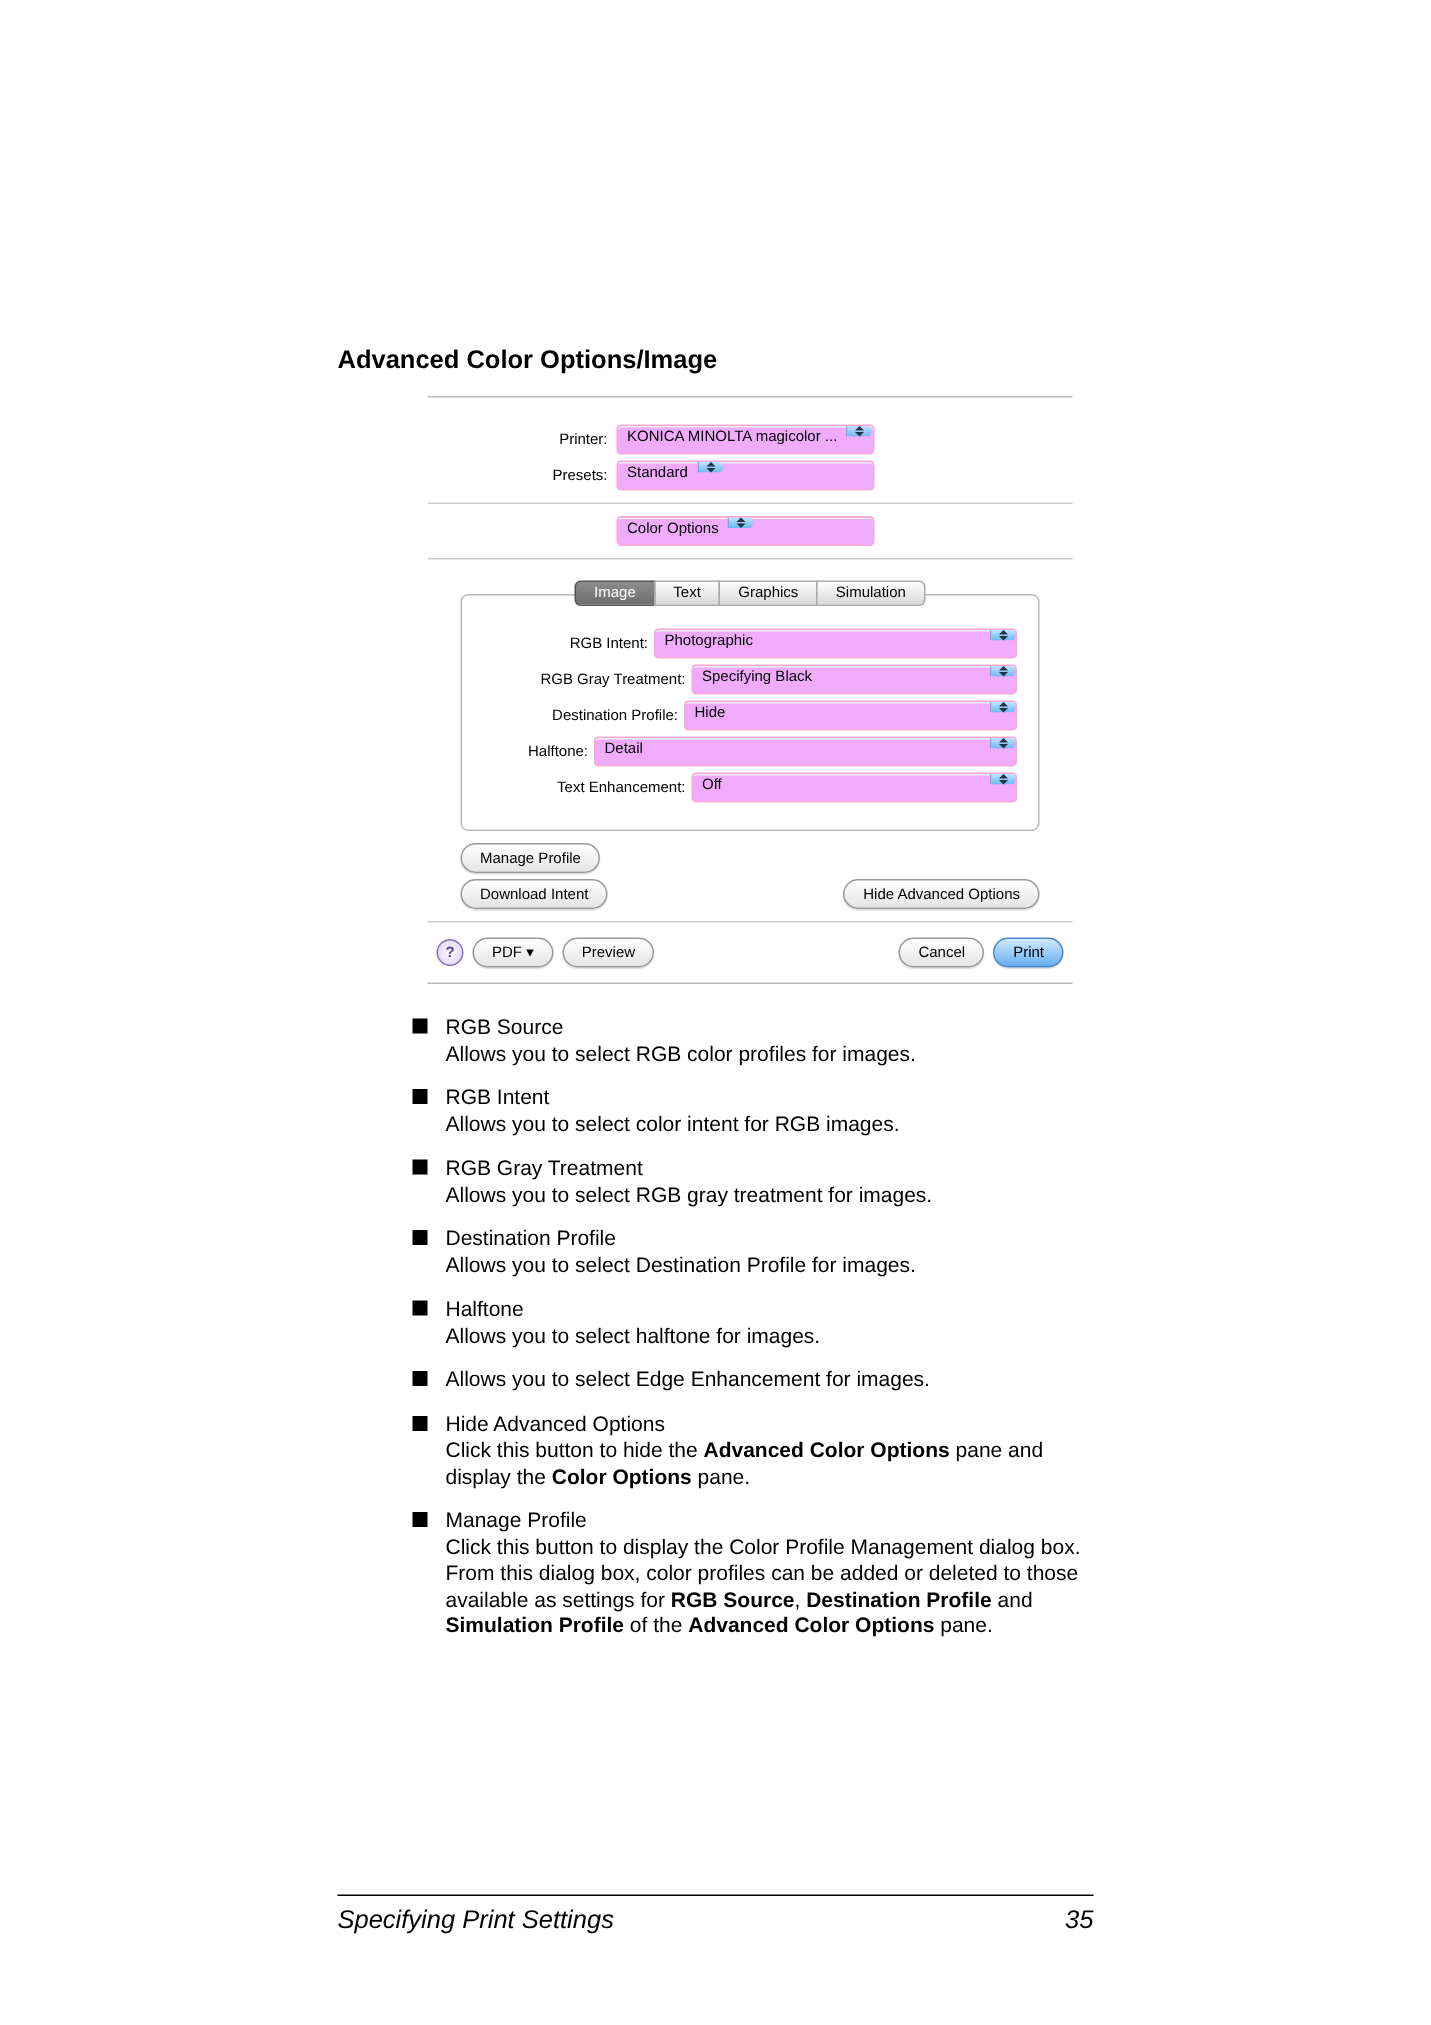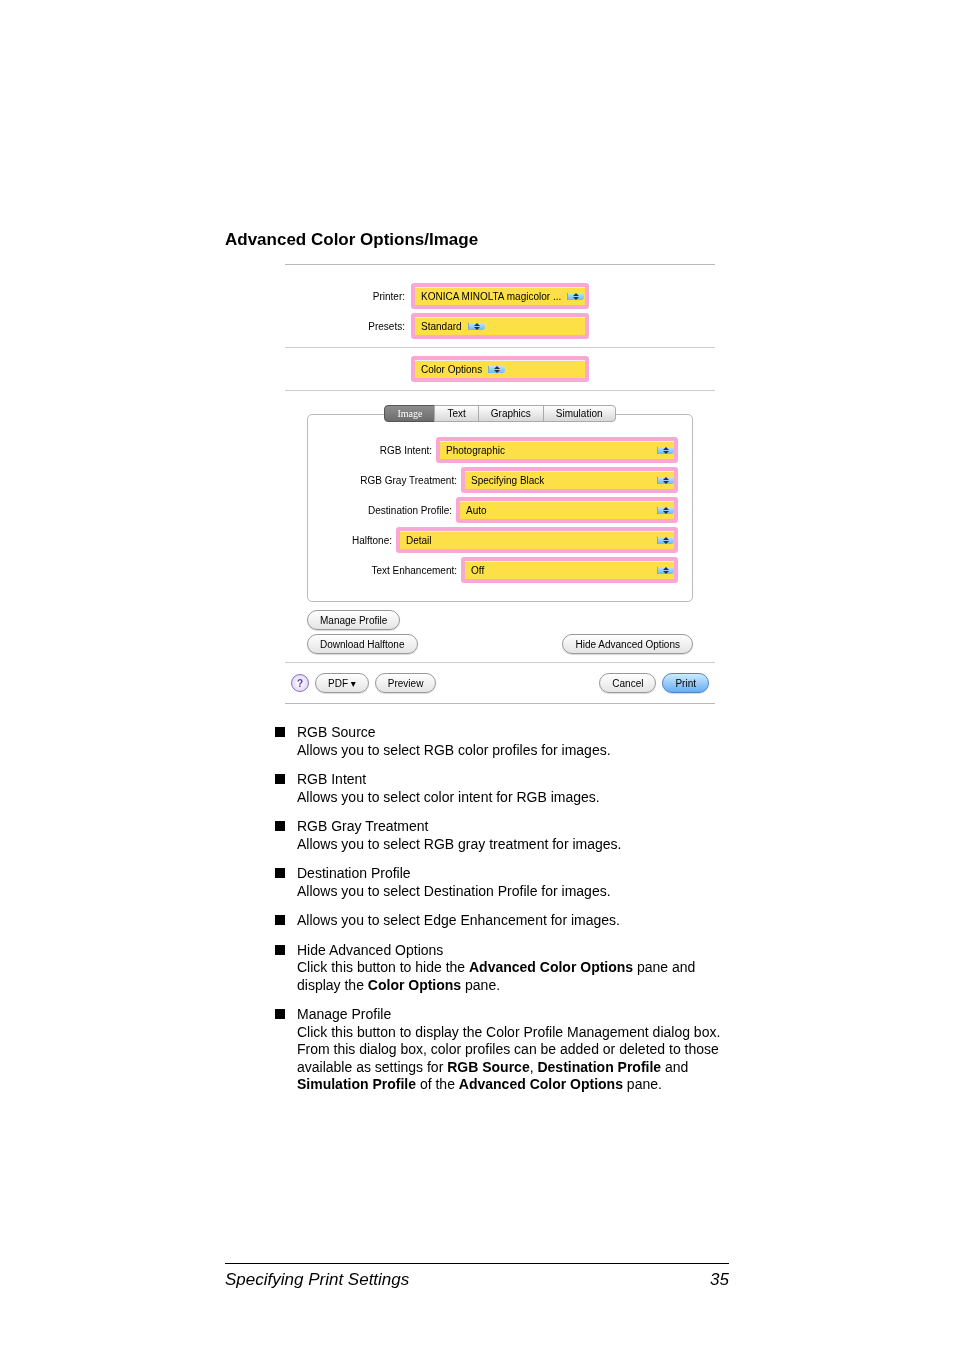--- a/index.html
+++ b/index.html
@@ -38,24 +38,24 @@
     align-items: center;
     margin: 4px 0;
   }
   .dlg-label {
     width: 120px;
     text-align: right;
     padding-right: 6px;
   }
   .mac-select {
     display: flex;
-    align-items: center;
+    align-items: flex-start;
     height: 18px;
-    background: #fde047;
-    border: 4px solid #f9a8d4;
+    background: #f0abfc;
+    border: 1px solid #f9a8d4;
     border-radius: 3px;
     box-shadow: 0 1px 0 #eee inset;
   }
   .mac-select .sel-text {
     padding: 2px 6px;
     display: flex;
     align-items: center;
   }
   .mac-select .sel-btn {
     width: 16px;
@@ -94,21 +94,21 @@
     top: 8px;
     z-index: 2;
   }
   .tab {
     font-size: 10px;
     padding: 2px 12px;
     background: linear-gradient(#fefefe,#d8d8d8);
     border: 1px solid #aaa;
     margin-left: -1px;
   }
-  .tab:first-child { border-top-left-radius: 4px; border-bottom-left-radius: 4px; margin-left:0;font-family:Liberation Serif, serif;}
+  .tab:first-child { border-top-left-radius: 4px; border-bottom-left-radius: 4px; margin-left:0;}
   .tab:last-child  { border-top-right-radius: 4px; border-bottom-right-radius: 4px; }
   .tab.active {
     background: linear-gradient(#8d8d8d,#6d6d6d);
     color: #fff;
     border-color: #555;
   }
 
   .tab-panel {
     border: 1px solid #bbb;
     border-radius: 5px;
@@ -252,21 +252,21 @@
         <span class="small-label sl-w135">RGB Gray Treatment:</span>
         <div class="mac-select" style="flex:1">
           <span class="sel-text" style="flex:1">Specifying Black</span>
           <span class="sel-btn"></span>
         </div>
       </div>
 
       <div class="small-row">
         <span class="small-label sl-w130">Destination Profile:</span>
         <div class="mac-select" style="flex:1">
-          <span class="sel-text" style="flex:1">Auto</span>
+          <span class="sel-text" style="flex:1">Hide</span>
           <span class="sel-btn"></span>
         </div>
       </div>
 
       <div class="small-row">
         <span class="small-label sl-w70">Halftone:</span>
         <div class="mac-select" style="flex:1">
           <span class="sel-text" style="flex:1">Detail</span>
           <span class="sel-btn"></span>
         </div>
@@ -278,21 +278,21 @@
           <span class="sel-text" style="flex:1">Off</span>
           <span class="sel-btn"></span>
         </div>
       </div>
 
     </div>
 
     <div class="btn-row">
       <div class="pill-col">
         <span class="pill">Manage Profile</span>
-        <span class="pill">Download Halftone</span>
+        <span class="pill">Download Intent</span>
       </div>
       <span class="pill" style="align-self:flex-end">Hide Advanced Options</span>
     </div>
 
     <div class="sep-line"></div>
 
     <div class="bottom-bar">
       <div class="bottom-left">
         <span class="help-circle">?</span>
         <span class="pill">PDF ▾</span>
@@ -317,20 +317,24 @@
     </li>
     <li>
       <span class="item-title">RGB Gray Treatment</span>
       <span class="item-desc">Allows you to select RGB gray treatment for images.</span>
     </li>
     <li>
       <span class="item-title">Destination Profile</span>
       <span class="item-desc">Allows you to select Destination Profile for images.</span>
     </li>
     <li>
+      <span class="item-title">Halftone</span>
+      <span class="item-desc">Allows you to select halftone for images.</span>
+    </li>
+    <li>
       <span class="item-desc">Allows you to select Edge Enhancement for images.</span>
     </li>
     <li>
       <span class="item-title">Hide Advanced Options</span>
       <span class="item-desc">
         <span>Click this button to hide the </span><span class="bold">Advanced Color Options</span><span> pane and display the </span><span class="bold">Color Options</span><span> pane.</span>
       </span>
     </li>
     <li>
       <span class="item-title">Manage Profile</span>

